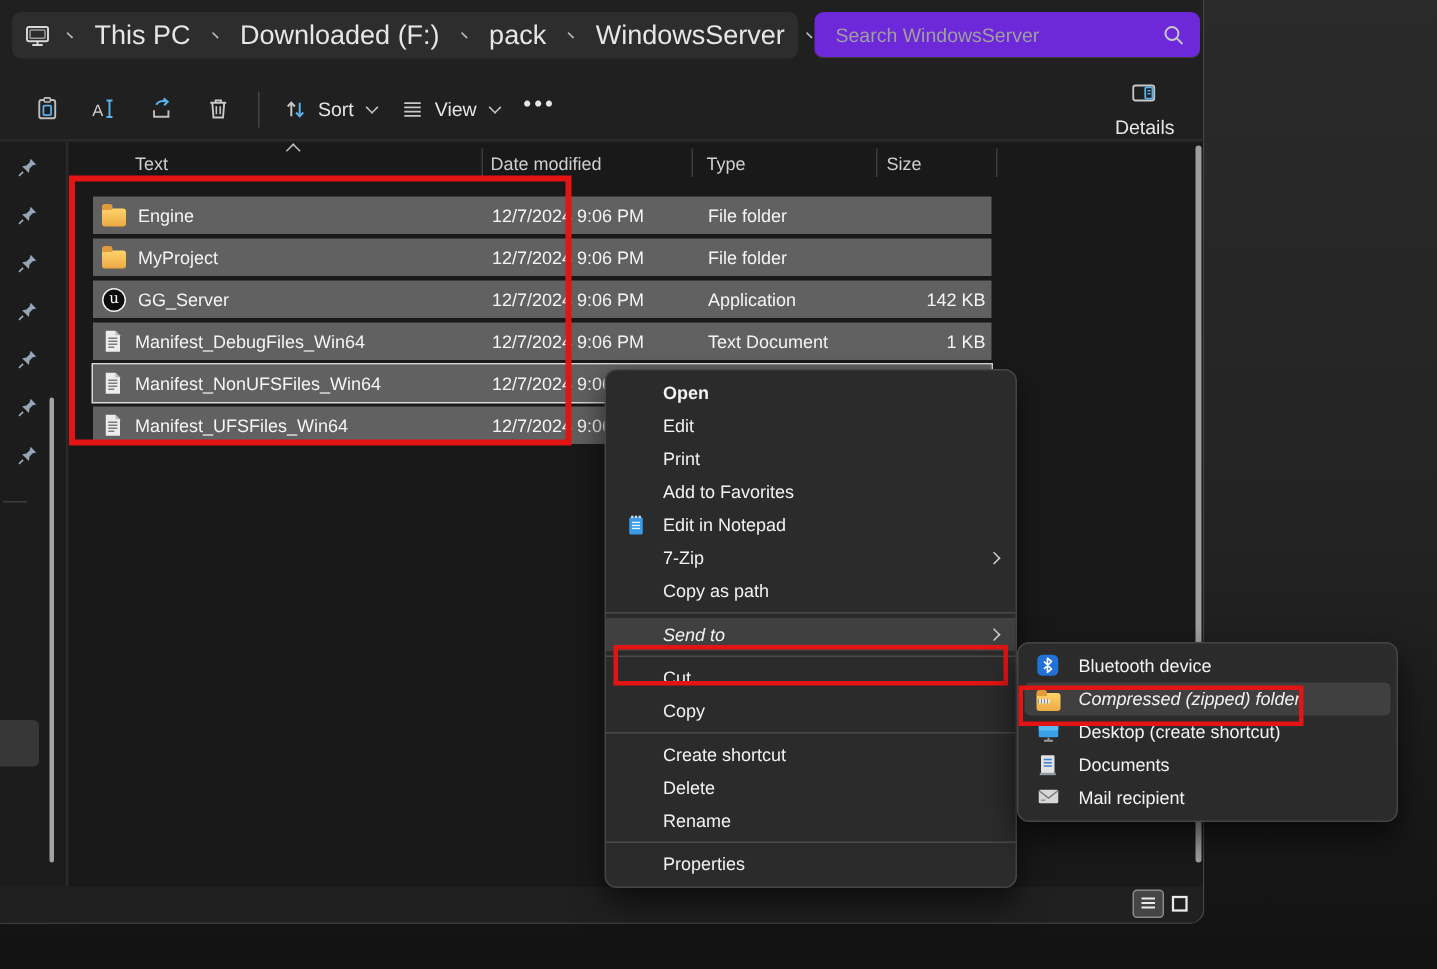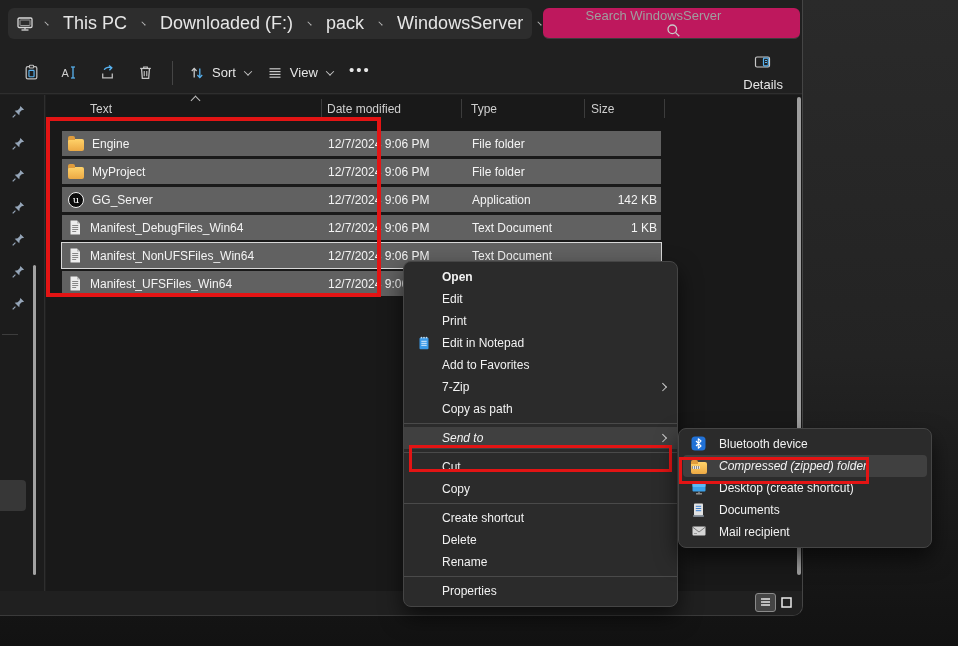--- a/index.html
+++ b/index.html
@@ -21,22 +21,22 @@
   .addressbar {
     position:absolute; left:0; top:0; width:524px; height:31px;
     background:#2d2d2d; border-radius:6px; display:flex; align-items:center;
     padding:0 8px; gap:2px;
   }
   .crumb { color:#e6e6e6; font-size:18px; padding:2px 8px; border-radius:4px; white-space:nowrap; }
   .crumb-sep { width:5px; height:5px; border-right:1.4px solid #b9b9b9; border-bottom:1.4px solid #b9b9b9;
     transform:rotate(-45deg); margin:0 6px; }
   .searchbar {
     position:absolute; left:535px; top:0; width:257px; height:31px;
-    background:#be185d; border-radius:6px; border-bottom:1px solid #3c3c3c;
-    display:flex; align-items:center; padding:0 10px 0 14px;flex-direction:column;
+    background:#6d28d9; border-radius:6px; border-bottom:1px solid #3c3c3c;
+    display:flex; align-items:center; padding:0 10px 0 14px;
   }
   .searchbar input {
     flex:1; background:transparent; border:none; outline:none;
     color:#cccccc; font-size:13px; font-family:"Liberation Sans",sans-serif;
   }
   .searchbar input::placeholder { color:#9f9f9f; }
   
   .toolbar { position:absolute; top:52px; left:0; width:803px; height:42px;
     display:flex; align-items:center; padding:0 12px; border-bottom:1px solid #2e2e2e; }
   .tbtn { height:32px; min-width:38px; border-radius:5px; display:flex; align-items:center;
@@ -82,21 +82,21 @@
   
   .icon-unreal { width:16px; height:16px; border-radius:50%; background:#0c0c0c;
     border:1.5px solid #f0f0f0; color:#ffffff; display:flex; align-items:center; justify-content:center;
     font-size:10px; font-family:"DejaVu Serif", serif; flex:none; }
   svg { display:block; }
   
   .anno { position:absolute; border:4px solid #e31414; pointer-events:none; z-index:60; }
   
   .menu { position:absolute; background:#2b2b2b; border:1px solid #454545; border-radius:8px;
     box-shadow:0 10px 22px rgba(0,0,0,.6); padding:4px 0; z-index:100; }
-  .ctx { left:403px; top:261px; width:275px; }
+  .ctx { left:403px; top:246px; width:275px; }
   .sub { left:678px; top:428px; width:254px; }
   .mi { position:relative; height:22px; display:flex; align-items:center; padding:0 26px 0 38px;
     color:#f2f2f2; font-size:12px; white-space:nowrap; }
   .sub .mi { padding-left:36px; margin:0 4px; border-radius:4px; }
   .mi.bold { font-weight:bold; }
   .mi .ic { position:absolute; left:12px; top:3px; width:16px; height:16px; }
   .sub .mi .ic { left:8px; }
   .mi .arrow { position:absolute; right:12px; width:5.5px; height:5.5px;
     border-right:1.4px solid #cfcfcf; border-top:1.4px solid #cfcfcf; transform:rotate(45deg); }
   .mi.hovered { background:#404040;font-style:italic; }
@@ -382,37 +382,37 @@
   <div class="mi bold">
       <span>Open</span>
     </div>
   <div class="mi">
       <span>Edit</span>
     </div>
   <div class="mi">
       <span>Print</span>
     </div>
   <div class="mi">
+      <span>Add to Favorites</span>
+    </div>
+  <div class="mi">
     <span class="ic">
         <svg width="16" height="16" viewBox="0 0 16 16">
           <rect x="3.5" y="2.8" width="9" height="11.5" rx="1" fill="#3b9ae8"></rect>
           <line x1="5.3" y1="6.3" x2="10.7" y2="6.3" stroke="#eaf5ff" stroke-width="0.9"></line>
           <line x1="5.3" y1="8.3" x2="10.7" y2="8.3" stroke="#eaf5ff" stroke-width="0.9"></line>
           <line x1="5.3" y1="10.3" x2="10.7" y2="10.3" stroke="#eaf5ff" stroke-width="0.9"></line>
           <circle cx="5.5" cy="2.6" r="0.9" fill="#bfe0fa"></circle>
           <circle cx="8" cy="2.6" r="0.9" fill="#bfe0fa"></circle>
           <circle cx="10.5" cy="2.6" r="0.9" fill="#bfe0fa"></circle>
         </svg>
       </span>
     <span>Edit in Notepad</span>
   </div>
   <div class="mi">
-      <span>Add to Favorites</span>
-    </div>
-  <div class="mi">
       <span>7-Zip</span>
       <span class="arrow"></span>
     </div>
   <div class="mi">
       <span>Copy as path</span>
     </div>
   <div class="msep"></div>
   <div class="mi hovered">
       <span>Send to</span>
       <span class="arrow"></span>

